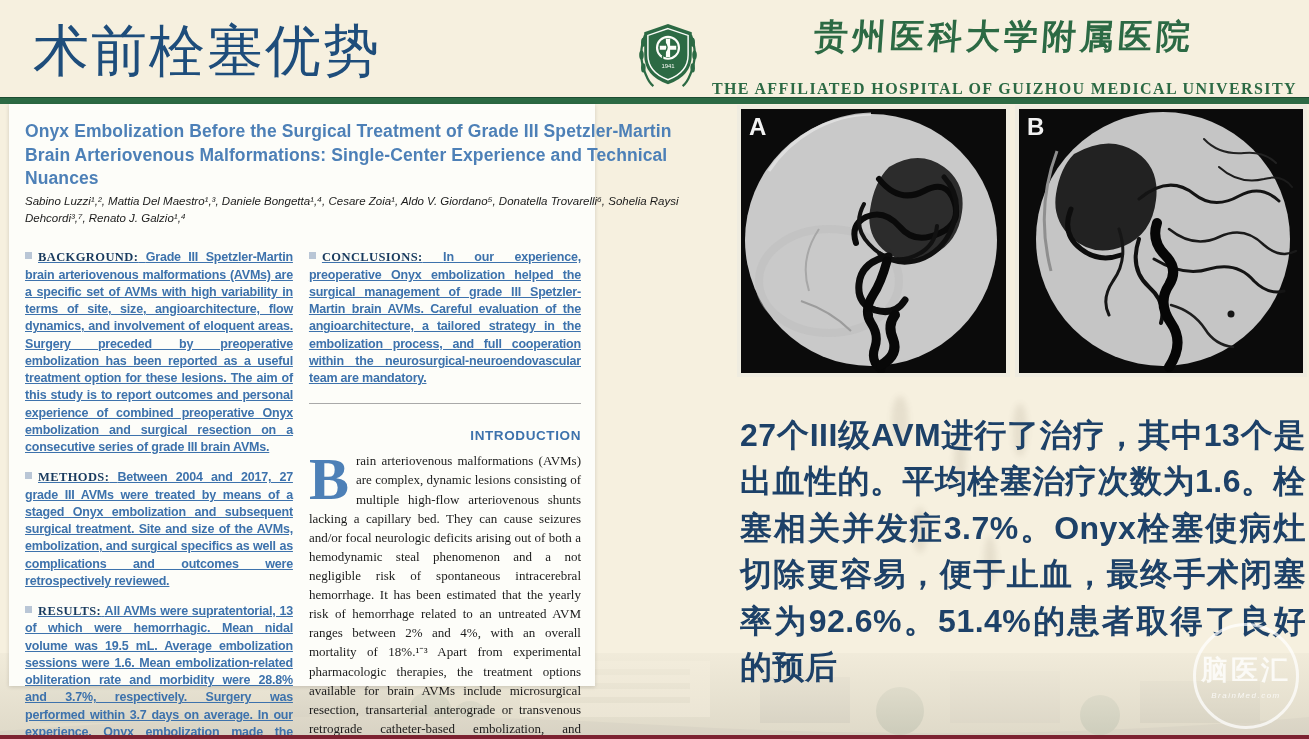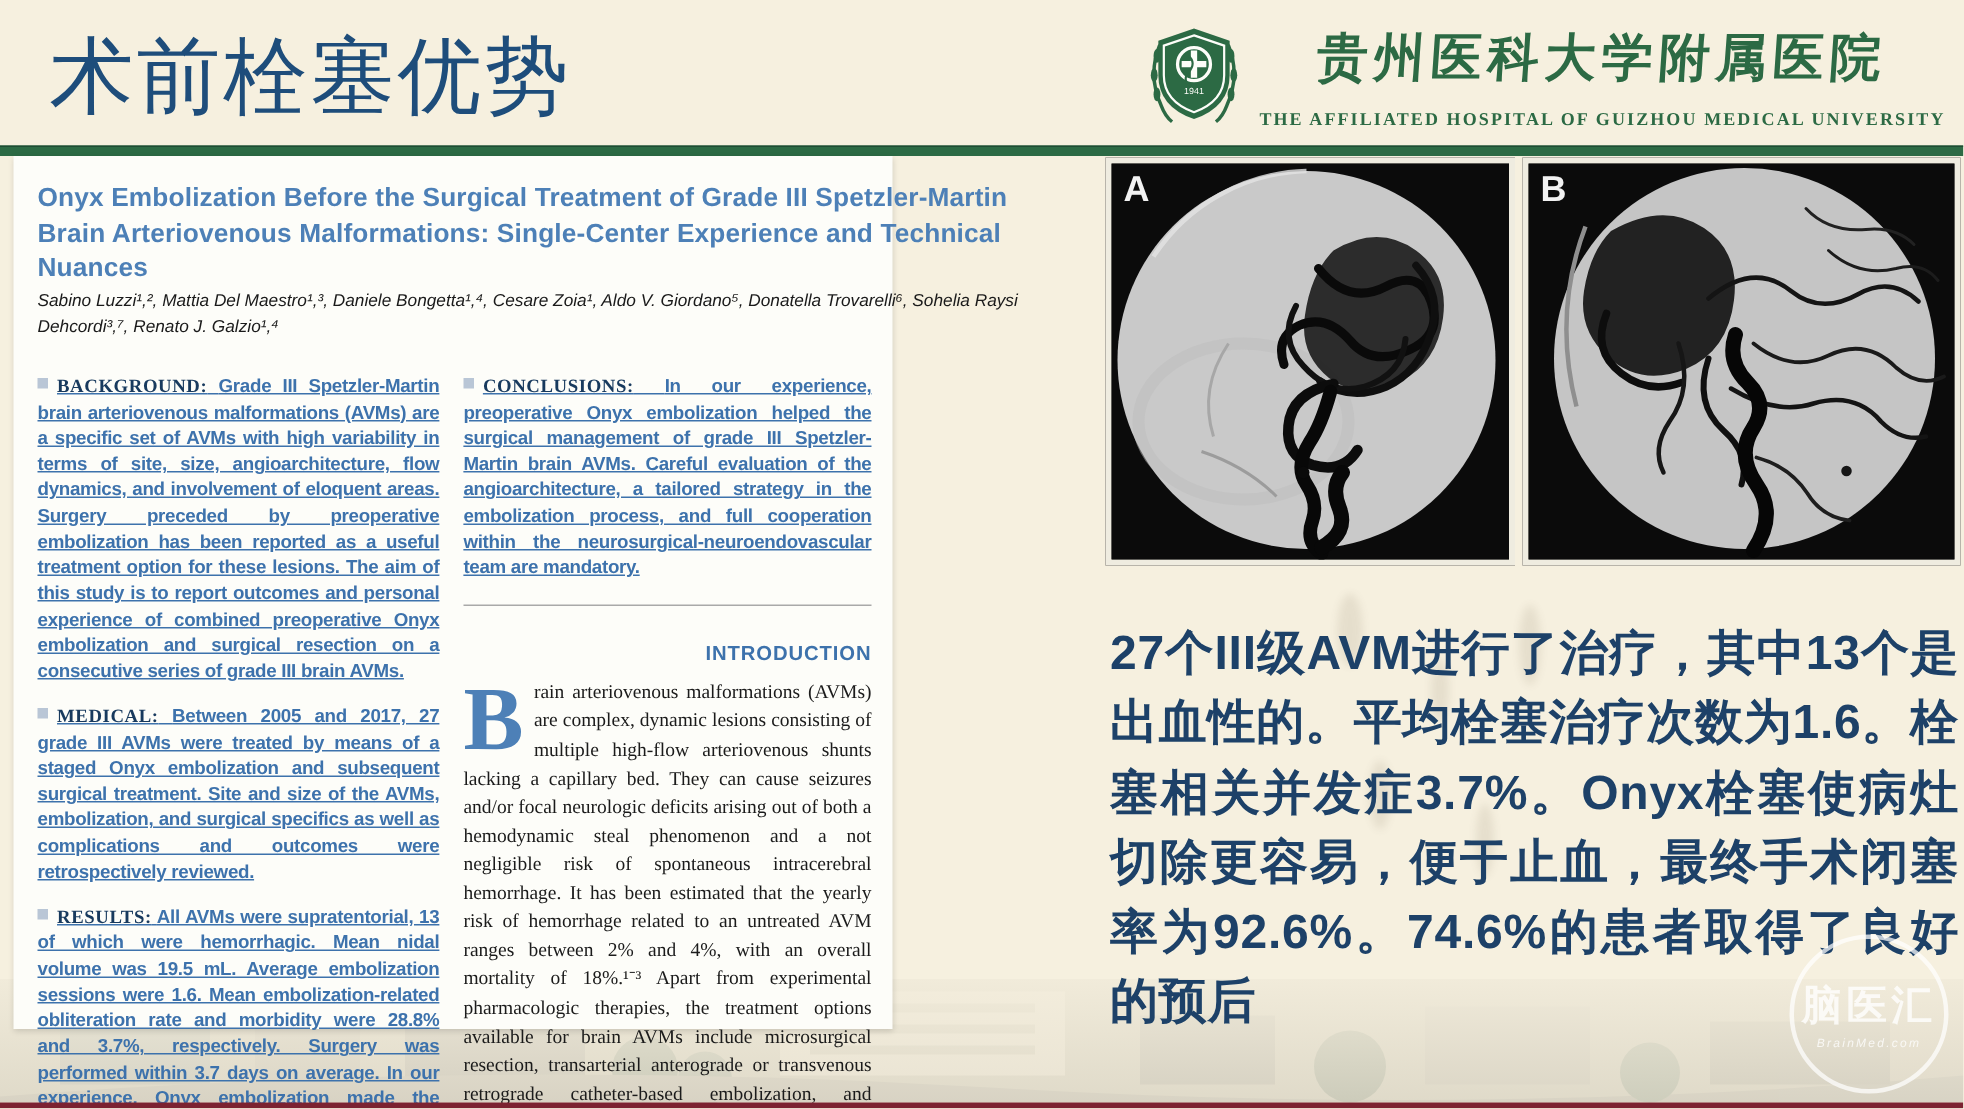--- a/index.html
+++ b/index.html
@@ -7,22 +7,22 @@
   body { font-family:"Liberation Sans", sans-serif; background:#f6f0df; }
   .slide { position:relative; width:1309px; height:739px; background:#f6f0df; overflow:hidden; }
 
   
   .header-title { position:absolute; left:33px; top:14px; font-size:56px; font-weight:400;
     color:#1e4d7b; letter-spacing:2px; }
   .logo { position:absolute; right:12px; top:14px; display:flex; align-items:center; gap:12px; }
   .logo-text { display:flex; flex-direction:column; align-items:center; }
   .logo-cn { font-family:"Liberation Serif", serif; font-weight:bold; font-size:34px;
     color:#2c6a44; letter-spacing:4px; transform:skewX(-4deg); }
-  .logo-en { font-family:"Liberation Serif", serif; font-weight:bold; font-size:12px;
-    color:#2c6a44; letter-spacing:1.4px; margin-top:10px; white-space:nowrap; }
+  .logo-en { font-family:"Liberation Serif", serif; font-weight:bold; font-size:16px;
+    color:#2c6a44; letter-spacing:1.4px; margin-top:20px; white-space:nowrap; }
   .green-bar { position:absolute; left:0; top:97px; width:1309px; height:7px;
     background:#2c6a44; border-top:1px solid #1e4d33; }
 
   
   .paper { position:absolute; left:9px; top:104px; width:586px; height:582px;
     background:#fdfdf9; box-shadow:0 1px 4px rgba(0,0,0,.15); padding:16px 14px 10px 16px; z-index:2; }
   .paper-title { color:#4d80b7; font-size:17.5px; line-height:1.35; font-weight:600;
     letter-spacing:.1px; width:660px; }
   .paper-authors { margin-top:2px; font-size:11.5px; font-weight:normal; font-style:italic;
     color:#1a1a1a; width:655px; line-height:1.5; }
@@ -114,21 +114,21 @@
 
   <div class="green-bar"></div>
 
   <div class="paper">
     <div class="paper-title">Onyx Embolization Before the Surgical Treatment of Grade III Spetzler-Martin Brain Arteriovenous Malformations: Single-Center Experience and Technical Nuances</div>
     <div class="paper-authors">Sabino Luzzi¹,², Mattia Del Maestro¹,³, Daniele Bongetta¹,⁴, Cesare Zoia¹, Aldo V. Giordano⁵, Donatella Trovarelli⁶, Sohelia Raysi Dehcordi³,⁷, Renato J. Galzio¹,⁴</div>
 
     <div class="paper-cols">
       <div class="col-left">
         <p class="abs-para"><span class="sq-bullet"></span><span class="abs-label">BACKGROUND:</span> <span>Grade III Spetzler-Martin brain arteriovenous malformations (AVMs) are a specific set of AVMs with high variability in terms of site, size, angioarchitecture, flow dynamics, and involvement of eloquent areas. Surgery preceded by preoperative embolization has been reported as a useful treatment option for these lesions. The aim of this study is to report outcomes and personal experience of combined preoperative Onyx embolization and surgical resection on a consecutive series of grade III brain AVMs.</span></p>
-        <p class="abs-para"><span class="sq-bullet"></span><span class="abs-label">MEDICAL:</span> <span>Between 2005 and 2017, 27 grade III AVMs were treated by means of a staged Onyx embolization and subsequent surgical treatment. Site and size of the AVMs, embolization, and surgical specifics as well as complications and outcomes were retrospectively reviewed.</span></p>
+        <p class="abs-para"><span class="sq-bullet"></span><span class="abs-label">METHODS:</span> <span>Between 2004 and 2017, 27 grade III AVMs were treated by means of a staged Onyx embolization and subsequent surgical treatment. Site and size of the AVMs, embolization, and surgical specifics as well as complications and outcomes were retrospectively reviewed.</span></p>
         <p class="abs-para"><span class="sq-bullet"></span><span class="abs-label">RESULTS:</span> <span>All AVMs were supratentorial, 13 of which were hemorrhagic. Mean nidal volume was 19.5 mL. Average embolization sessions were 1.6. Mean embolization-related obliteration rate and morbidity were 28.8% and 3.7%, respectively. Surgery was performed within 3.7 days on average. In our experience, Onyx embolization made the nidus excision easier, facilitated the hemostasis, and contributed to the early identification of the lesion in cases of small or racemose nidus. The surgical obliteration rate was 92.6%. A good overall</span></p>
       </div>
 
       <div class="col-right">
         <p class="abs-para"><span class="sq-bullet"></span><span class="abs-label">CONCLUSIONS:</span> <span>In our experience, preoperative Onyx embolization helped the surgical management of grade III Spetzler-Martin brain AVMs. Careful evaluation of the angioarchitecture, a tailored strategy in the embolization process, and full cooperation within the neurosurgical-neuroendovascular team are mandatory.</span></p>
 
         <div class="intro-block">
           <div class="intro-head">INTRODUCTION</div>
           <p class="intro-body"><span class="dropcap">B</span><span>rain arteriovenous malformations (AVMs) are complex, dynamic lesions consisting of multiple high-flow arteriovenous shunts lacking a capillary bed. They can cause seizures and/or focal neurologic deficits arising out of both a hemodynamic steal phenomenon and a not negligible risk of spontaneous intracerebral hemorrhage. It has been estimated that the yearly risk of hemorrhage related to an untreated AVM ranges between 2% and 4%, with an overall mortality of 18%.¹⁻³ Apart from experimental pharmacologic therapies, the treatment options available for brain AVMs include microsurgical resection, transarterial anterograde or transvenous retrograde catheter-based embolization, and radiosurgery.⁴ These treatments can be used independently for smaller lesions or in various types of combinations for higher grades. The decision to treat a patient</span></p>
         </div>
@@ -174,21 +174,21 @@
         <path d="M150 258 q16 -24 2 -44 q-14 -20 -2 -38 q10 -16 -4 -30 q-14 -14 -8 -32" fill="none" stroke="#060606" stroke-width="10" stroke-linecap="round"></path>
         <path d="M152 196 q22 6 34 24 q10 16 28 18" fill="none" stroke="#1e1e1e" stroke-width="2.5" stroke-linecap="round"></path>
         <circle cx="212" cy="205" r="3.5" fill="#161616"></circle>
       </svg>
       <span class="panel-label">B</span>
     </div>
   </div>
 
   <div class="calligraphy"></div>
 
-  <div class="summary">27个III级AVM进行了治疗，其中13个是出血性的。平均栓塞治疗次数为1.6。栓塞相关并发症3.7%。Onyx栓塞使病灶切除更容易，便于止血，最终手术闭塞率为92.6%。74.6%的患者取得了良好的预后</div>
+  <div class="summary">27个III级AVM进行了治疗，其中13个是出血性的。平均栓塞治疗次数为1.6。栓塞相关并发症3.7%。Onyx栓塞使病灶切除更容易，便于止血，最终手术闭塞率为92.6%。51.4%的患者取得了良好的预后</div>
 
   <div class="city-strip">
     <svg viewBox="0 0 1309 82" preserveAspectRatio="none">
       <rect width="1309" height="82" fill="#b8b3a2"></rect>
       <rect x="40" y="26" width="100" height="44" fill="#9aa096"></rect>
       <rect x="170" y="14" width="70" height="60" fill="#a8a598"></rect>
       <rect x="270" y="30" width="120" height="40" fill="#97958a"></rect>
       <circle cx="430" cy="60" r="22" fill="#7f8a78"></circle>
       <circle cx="470" cy="66" r="18" fill="#8a9383"></circle>
       <rect x="520" y="8" width="190" height="56" fill="#d2cdbd"></rect>

